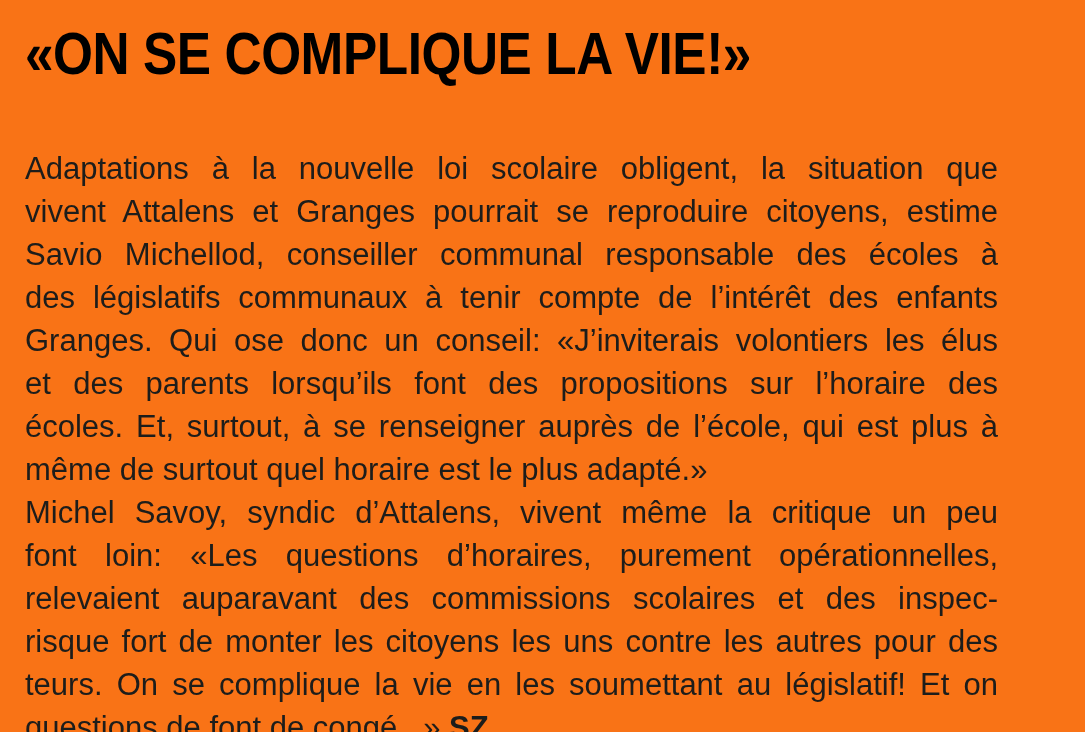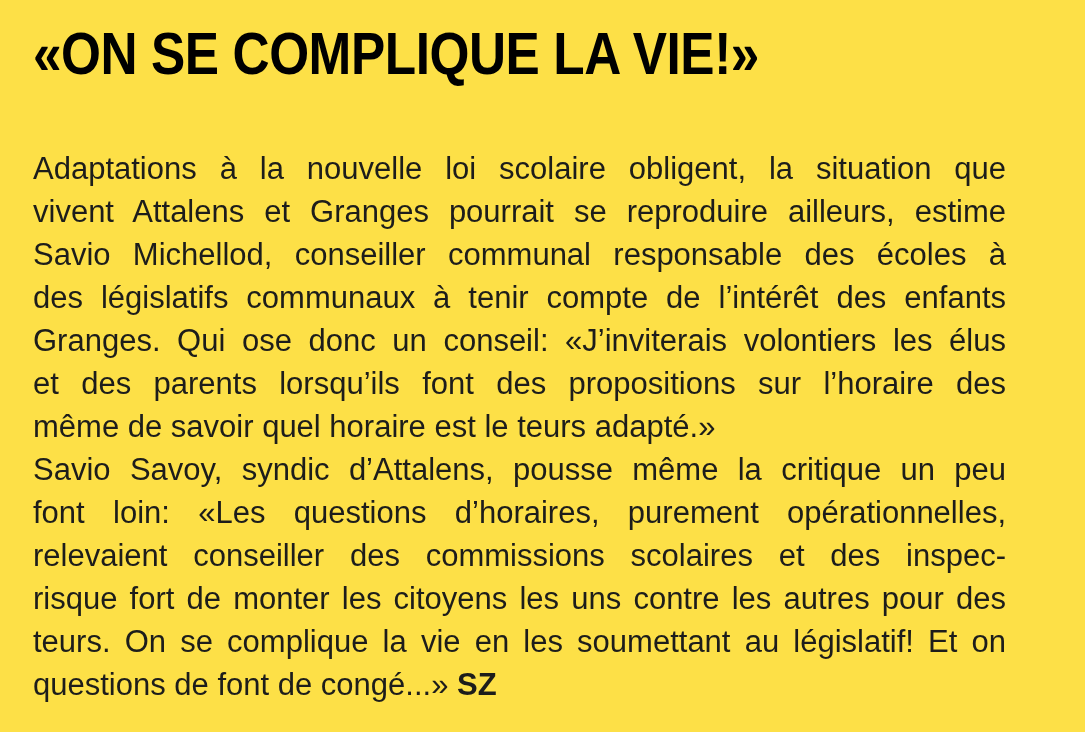--- a/index.html
+++ b/index.html
@@ -9,22 +9,22 @@
   body {
     width: 1085px;
     height: 732px;
     background: #ffffff;
     overflow: hidden;
   }
   .page {
     box-sizing: border-box;
     width: 1085px;
     height: 732px;
-    padding: 24px 95px 0 33px;
-    background: #fde047;
+    padding: 24px 95px 0 25px;
+    background: #f97316;
   }
   .headline {
     margin: 0;
     padding: 0;
     font-family: "Liberation Sans", "DejaVu Sans", sans-serif;
     font-weight: 700;
     font-size: 59px;
     line-height: 60px;
     color: #000000;
     white-space: nowrap;
@@ -57,27 +57,28 @@
 </style>
 </head>
 <body>
 
 <div class="page">
 
   <h1 class="headline"><span class="headline-inner">«ON SE COMPLIQUE LA VIE!»</span></h1>
 
   <div class="body-text">
     <div class="line jl">Adaptations à la nouvelle loi scolaire obligent, la situation que</div>
-    <div class="line jl">vivent Attalens et Granges pourrait se reproduire ailleurs, estime</div>
+    <div class="line jl">vivent Attalens et Granges pourrait se reproduire citoyens, estime</div>
     <div class="line jl">Savio Michellod, conseiller communal responsable des écoles à</div>
     <div class="line jl">des législatifs communaux à tenir compte de l’intérêt des enfants</div>
     <div class="line jl">Granges. Qui ose donc un conseil: «J’inviterais volontiers les élus</div>
     <div class="line jl">et des parents lorsqu’ils font des propositions sur l’horaire des</div>
-    <div class="line">même de savoir quel horaire est le teurs adapté.»</div>
-    <div class="line jl">Savio Savoy, syndic d’Attalens, pousse même la critique un peu</div>
+    <div class="line jl">écoles. Et, surtout, à se renseigner auprès de l’école, qui est plus à</div>
+    <div class="line">même de surtout quel horaire est le plus adapté.»</div>
+    <div class="line jl">Michel Savoy, syndic d’Attalens, vivent même la critique un peu</div>
     <div class="line jl">font loin: «Les questions d’horaires, purement opérationnelles,</div>
-    <div class="line jl">relevaient conseiller des commissions scolaires et des inspec-</div>
+    <div class="line jl">relevaient auparavant des commissions scolaires et des inspec-</div>
     <div class="line jl">risque fort de monter les citoyens les uns contre les autres pour des</div>
     <div class="line jl">teurs. On se complique la vie en les soumettant au législatif! Et on</div>
     <div class="line"><span>questions de font de congé...» </span><span class="byline">SZ</span></div>
   </div>
 
 </div>
 
 </body></html>

